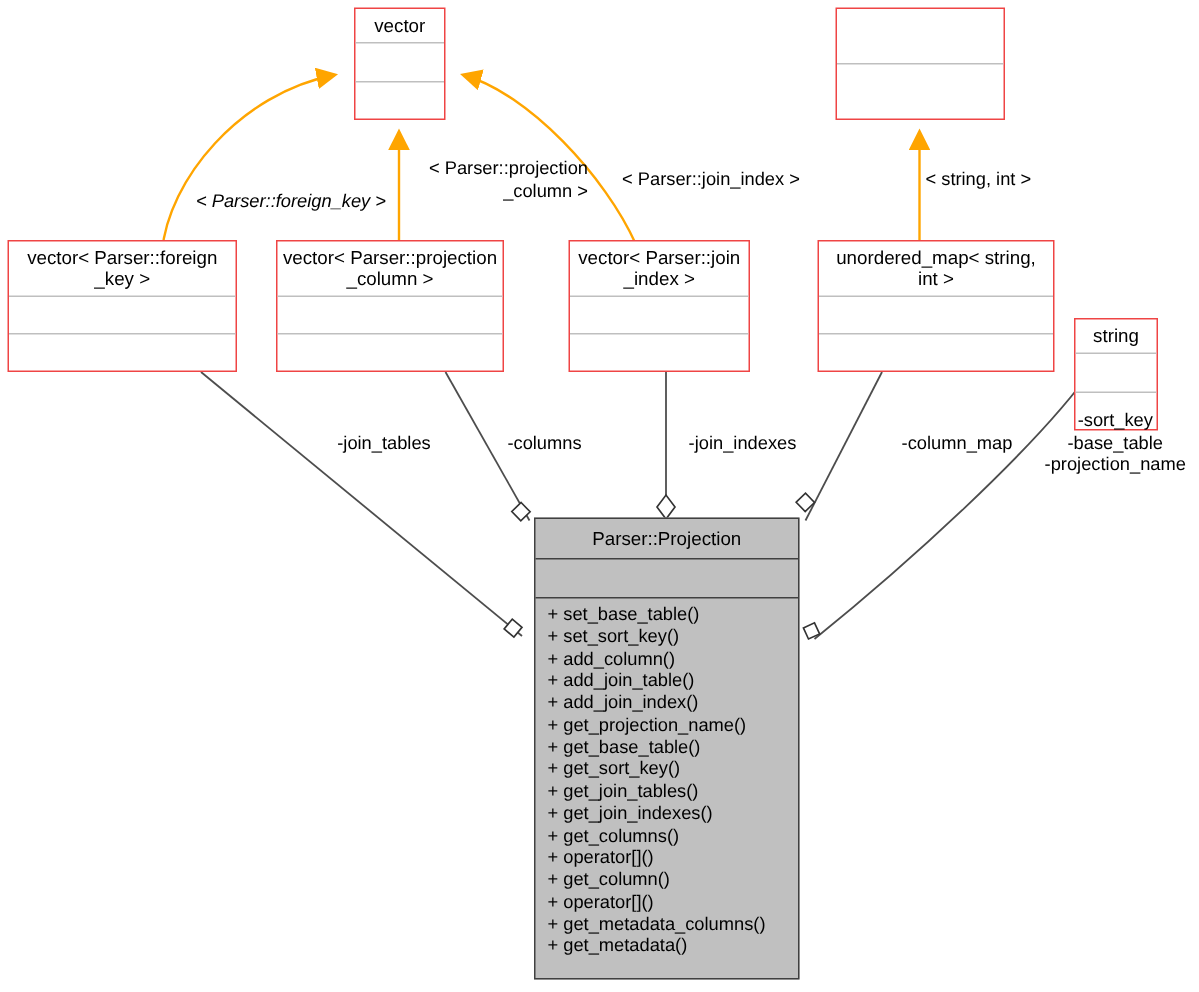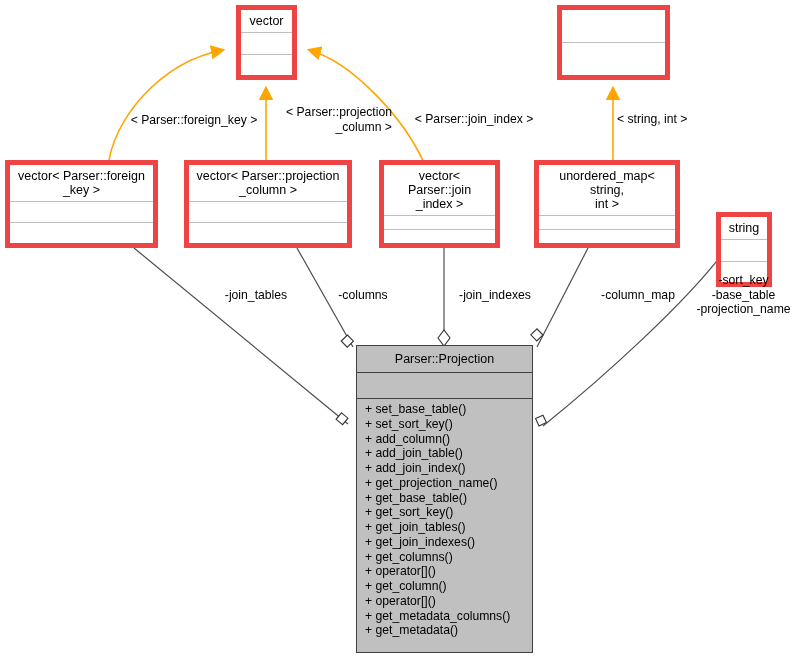--- a/index.html
+++ b/index.html
@@ -24,21 +24,21 @@
     top: 0;
     width: 799px;
     height: 661px;
     pointer-events: none;
   }
 
   
   .uml-box {
     position: absolute;
     box-sizing: border-box;
-    border: 5px solid #ef4444;
+    border: 1px solid #ef4444;
     background: #ffffff;
     display: flex;
     flex-direction: column;
   }
   .uml-box .title {
     box-sizing: border-box;
     text-align: center;
     font-size: 12.5px;
     color: #000000;
     line-height: 14px;
@@ -144,51 +144,51 @@
     <div class="title">vector</div>
     <div class="attrs"></div>
     <div class="ops"></div>
   </div>
 
   <div class="uml-box" style="left:557px; top:5px; width:113px; height:75px;">
     <div class="attrs"></div>
     <div class="ops"></div>
   </div>
 
-  <div class="edge-label center" style="left:120px; top:113px; width:148px;">&lt; Parser::foreign_key &gt;</div>
+  <div class="edge-label center" style="left:120px; top:127px; width:148px;font-style:italic;">&lt; Parser::foreign_key &gt;</div>
 
   <div class="edge-label left" style="left:272px; top:105px; width:120px; text-align:right;">&lt; Parser::projection
 _column &gt;</div>
 
   <div class="edge-label center" style="left:407px; top:112px; width:134px;">&lt; Parser::join_index &gt;</div>
 
   <div class="edge-label center" style="left:617px; top:112px; width:100px; text-align:left;">&lt; string, int &gt;</div>
 
   <div class="uml-box" style="left:5px; top:160px; width:153px; height:88px;">
     <div class="title">vector&lt; Parser::foreign
 _key &gt;</div>
     <div class="attrs"></div>
     <div class="ops"></div>
   </div>
 
-  <div class="uml-box" style="left:184px; top:160px; width:168px; height:88px;">
+  <div class="uml-box" style="left:184px; top:160px; width:152px; height:88px;">
     <div class="title">vector&lt; Parser::projection
 _column &gt;</div>
     <div class="attrs"></div>
     <div class="ops"></div>
   </div>
 
   <div class="uml-box" style="left:379px; top:160px; width:121px; height:88px;">
     <div class="title">vector&lt; Parser::join
 _index &gt;</div>
     <div class="attrs"></div>
     <div class="ops"></div>
   </div>
 
-  <div class="uml-box" style="left:534px; top:160px; width:146px; height:88px;">
+  <div class="uml-box" style="left:545px; top:160px; width:158px; height:88px;">
     <div class="title">unordered_map&lt; string,
 int &gt;</div>
     <div class="attrs"></div>
     <div class="ops"></div>
   </div>
 
   <div class="uml-box" style="left:716px; top:167px; width:56px; height:75px;margin-top:45px;">
     <div class="title">string</div>
     <div class="attrs"></div>
     <div class="ops"></div>

